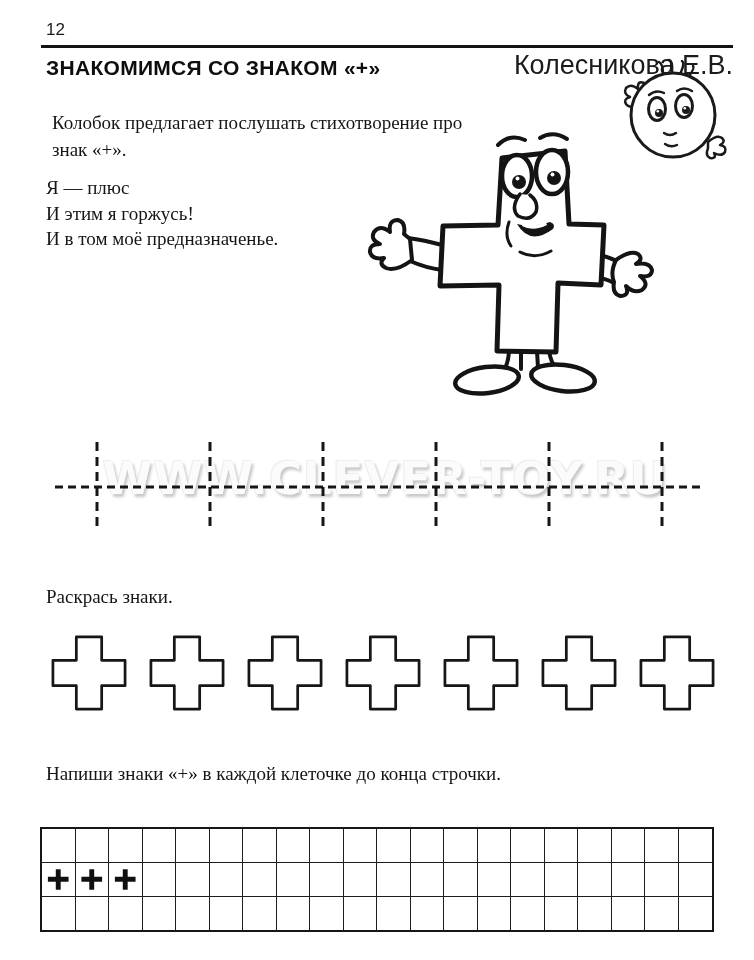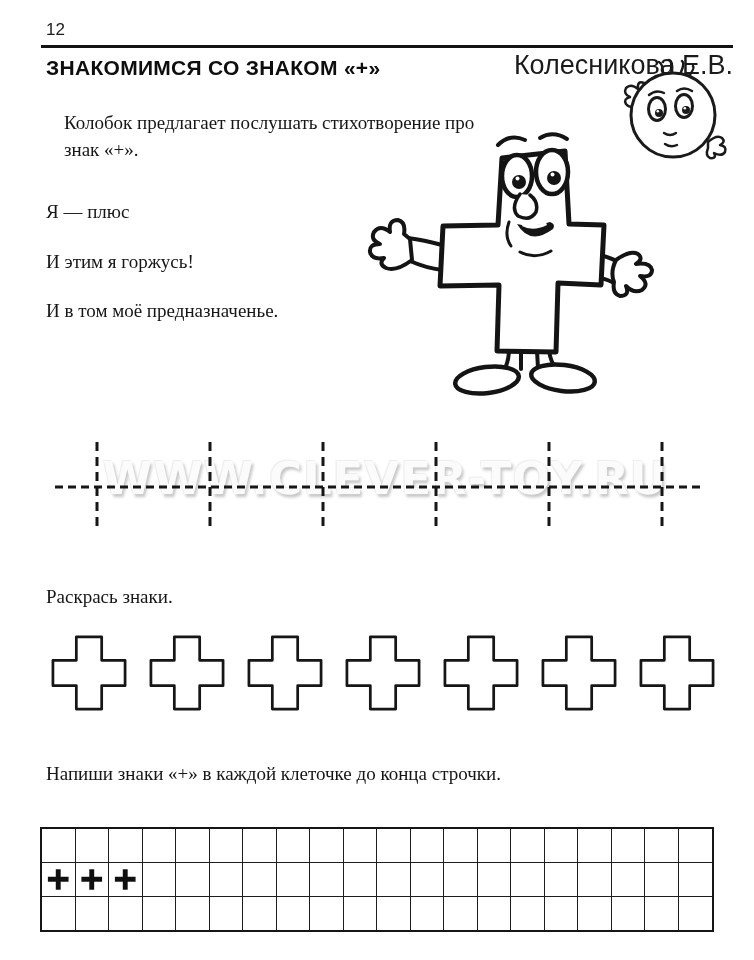--- a/index.html
+++ b/index.html
@@ -11,23 +11,23 @@
     font-family:"Liberation Serif", serif;
     color:#161616;
   }
   .abs{position:absolute;}
   
   #page-number{left:46px;top:20px;font-family:"Liberation Sans",sans-serif;font-size:17px;color:#1b1b1b;}
   #author{right:21px;top:17px;font-family:"Liberation Sans",sans-serif;font-size:27px;color:#1b1b1b;margin-top:33px;}
   #header-rule{left:41px;top:45px;width:692px;height:3px;background:#131313;}
   #page-title{left:46px;top:56px;font-family:"Liberation Sans",sans-serif;font-weight:bold;font-size:21px;letter-spacing:.3px;color:#0e0e0e;text-align:right;}
   
-  #intro{left:64px;top:109px;width:428px;font-size:19px;line-height:27px;}
+  #intro{left:52px;top:109px;width:428px;font-size:19px;line-height:27px;}
   #poem{left:46px;top:175px;font-size:19px;line-height:25.5px;}
-  .poem-line{white-space:nowrap;margin-top:24px;}
+  .poem-line{white-space:nowrap;}
   
   .task-label{font-size:19px;color:#161616;}
   #trace-label{left:46px;top:388px;}
   #color-label{left:46px;top:586px;}
   #write-label{left:46px;top:763px;}
   #watermark{
     left:70px;top:447px;width:630px;height:62px;
     display:flex;align-items:center;justify-content:center;
     font-family:"DejaVu Sans",sans-serif;font-weight:bold;
     font-size:45px;letter-spacing:1px;

